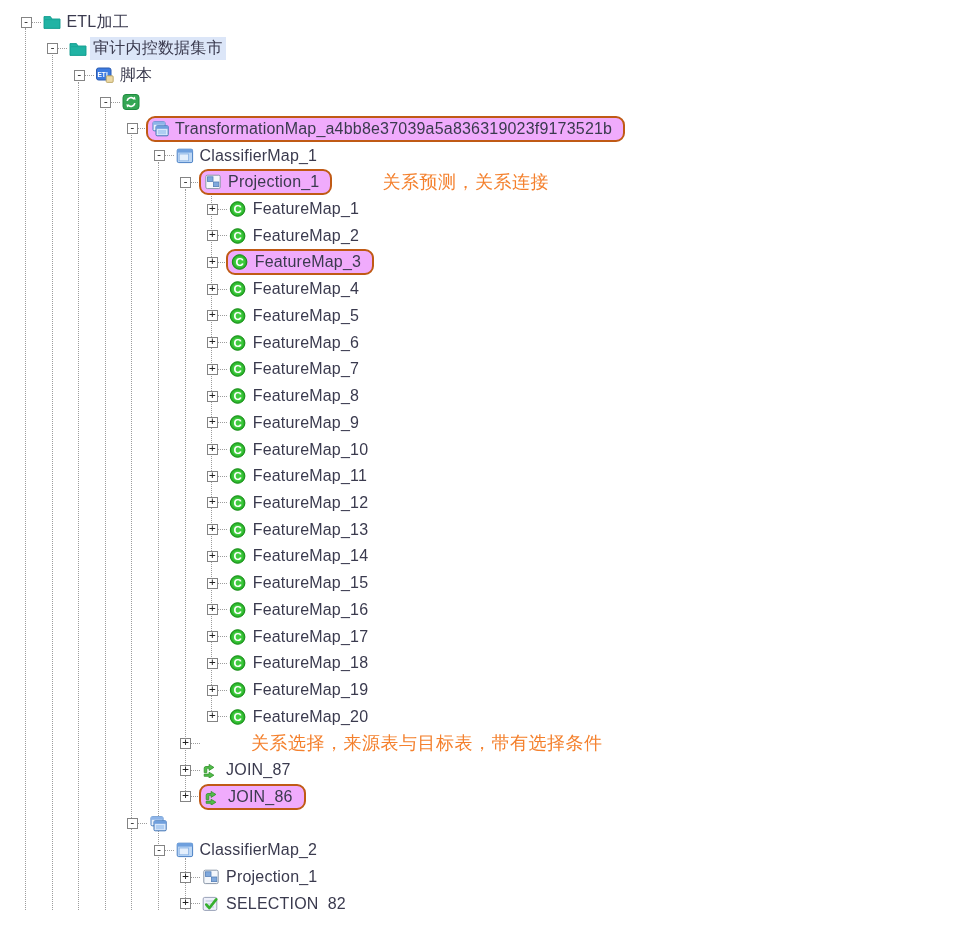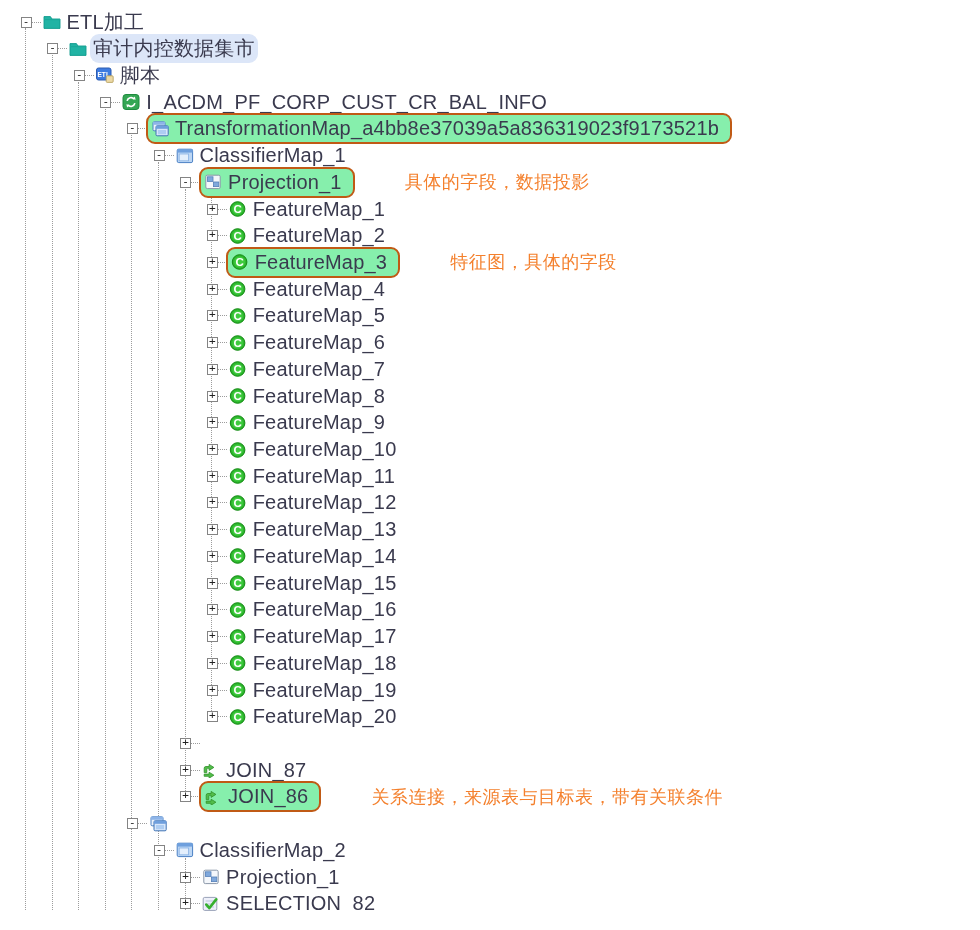--- a/index.html
+++ b/index.html
@@ -6,23 +6,23 @@
   #app{position:relative;width:980px;height:930px;background:#fff;overflow:hidden;
        font-family:"Liberation Sans","DejaVu Sans",sans-serif;}
   .vline{position:absolute;width:0;border-left:1px dotted #9c9c9c;}
   .row{position:absolute;left:0;width:980px;height:27px;display:flex;align-items:center;white-space:nowrap;}
   .toggle{flex:none;width:11px;height:11px;box-sizing:border-box;border:1px solid #848484;background:#fff;
           color:#222;font-size:11px;line-height:8px;text-align:center;z-index:3;
           font-family:"DejaVu Sans Mono",monospace;cursor:pointer;}
   .stub{flex:none;width:9px;height:0;border-top:1px dotted #9c9c9c;margin-right:1px;}
   .icon{flex:none;width:18px;height:16px;margin:0 3px 0 1px;display:inline-block;}
   .icon svg{display:block;}
-  .label{font-size:20px;letter-spacing:0.2px;color:#3a3a4e;padding:1px 3px;}
-  .label.selected{background:#dce6f8;border-radius:9px;}
-  .hl{display:inline-flex;align-items:center;background:#86efac;border:2px solid #c05a15;
+  .label{font-size:16px;letter-spacing:0.2px;color:#3a3a4e;padding:1px 3px;}
+  .label.selected{background:#dce6f8;}
+  .hl{display:inline-flex;align-items:center;background:#f0abfc;border:2px solid #c05a15;
       border-radius:9px;padding:1px 8px 1px 2px;margin-left:-2px;}
   .annot{margin-left:50px;font-size:18px;color:#f4802d;letter-spacing:0.5px;}
   #bottomcrop{position:absolute;left:0;top:911px;width:980px;height:19px;background:#fff;z-index:40;}
 </style>
 </head>
 <body>
 
 <div id="app">
   <div class="vline" style="left: 25px; top: 28px; height: 884px;"></div>
     <div class="vline" style="left: 51.6px; top: 55px; height: 857px;"></div>
@@ -73,21 +73,20 @@
         <span class="stub"></span>
         <span class="icon">
           <svg width="18" height="16" viewBox="0 0 18 16">
             <rect x="1" y="0.5" width="16" height="15" rx="3" fill="#35a654" stroke="#1f8c3f"></rect>
             <path d="M5.1 6.9A4.1 4.1 0 0 1 12.1 5" fill="none" stroke="#fff" stroke-width="1.6"></path>
             <path d="M12.9 9.1A4.1 4.1 0 0 1 5.9 11" fill="none" stroke="#fff" stroke-width="1.6"></path>
             <path d="M12.9 2.4l0.7 3.4-3.4-0.7z" fill="#fff"></path>
             <path d="M5.1 13.6l-0.7-3.4 3.4 0.7z" fill="#fff"></path>
           </svg>
         </span>
-        <span class="label">I_ACDM_PF_CORP_CUST_CR_BAL_INFO</span>
       </div>
       <div class="row" style="top: 115.38px; padding-left: 126.9px;">
         <span class="toggle">-</span>
         <span class="stub"></span>
         <span class="hl">
           <span class="icon">
             <svg width="18" height="16" viewBox="0 0 18 16">
               <rect x="2" y="0.8" width="12" height="9" rx="1.2" fill="#eaf2fd" stroke="#4a80c4"></rect>
               <path d="M2 0.8h12v3H2z" fill="#8db4e8"></path>
               <rect x="5" y="4.8" width="12.2" height="10" rx="1.2" fill="#d7e7fb" stroke="#3f72b4"></rect>
@@ -116,21 +115,21 @@
         <span class="hl">
           <span class="icon">
             <svg width="18" height="16" viewBox="0 0 18 16">
               <rect x="1.8" y="1.2" width="14.4" height="13.4" rx="1.5" fill="#f4f7fb" stroke="#8a97a8"></rect>
               <rect x="3.4" y="2.8" width="5.6" height="4.6" fill="#7fa8dc" stroke="#5580b8" stroke-width="0.8"></rect>
               <rect x="9.4" y="8" width="5.4" height="4.6" fill="#7fa8dc" stroke="#5580b8" stroke-width="0.8"></rect>
             </svg>
           </span>
           <span class="label">Projection_1</span>
         </span>
-        <span class="annot">具体的字段，数据投影</span>
+        <span class="annot">关系预测，关系连接</span>
       </div>
       <div class="row" style="top: 195.54px; padding-left: 206.7px;">
         <span class="toggle">+</span>
         <span class="stub"></span>
         <span class="icon">
           <svg width="18" height="16" viewBox="0 0 18 16">
             <circle cx="8.6" cy="8" r="7.3" fill="#2db52d" stroke="#128a12"></circle>
             <circle cx="8.6" cy="8" r="5.4" fill="#3ecb3e"></circle>
             <text x="8.6" y="12.1" text-anchor="middle" font-size="11.5" font-weight="bold" fill="#fff" font-family="sans-serif">C</text>
           </svg>
@@ -155,21 +154,20 @@
         <span class="hl">
           <span class="icon">
             <svg width="18" height="16" viewBox="0 0 18 16">
               <circle cx="8.6" cy="8" r="7.3" fill="#2db52d" stroke="#128a12"></circle>
               <circle cx="8.6" cy="8" r="5.4" fill="#3ecb3e"></circle>
               <text x="8.6" y="12.1" text-anchor="middle" font-size="11.5" font-weight="bold" fill="#fff" font-family="sans-serif">C</text>
             </svg>
           </span>
           <span class="label">FeatureMap_3</span>
         </span>
-        <span class="annot">特征图，具体的字段</span>
       </div>
       <div class="row" style="top: 275.7px; padding-left: 206.7px;">
         <span class="toggle">+</span>
         <span class="stub"></span>
         <span class="icon">
           <svg width="18" height="16" viewBox="0 0 18 16">
             <circle cx="8.6" cy="8" r="7.3" fill="#2db52d" stroke="#128a12"></circle>
             <circle cx="8.6" cy="8" r="5.4" fill="#3ecb3e"></circle>
             <text x="8.6" y="12.1" text-anchor="middle" font-size="11.5" font-weight="bold" fill="#fff" font-family="sans-serif">C</text>
           </svg>
@@ -364,20 +362,21 @@
             <circle cx="8.6" cy="8" r="7.3" fill="#2db52d" stroke="#128a12"></circle>
             <circle cx="8.6" cy="8" r="5.4" fill="#3ecb3e"></circle>
             <text x="8.6" y="12.1" text-anchor="middle" font-size="11.5" font-weight="bold" fill="#fff" font-family="sans-serif">C</text>
           </svg>
         </span>
         <span class="label">FeatureMap_20</span>
       </div>
       <div class="row" style="top: 729.94px; padding-left: 180.1px;">
         <span class="toggle">+</span>
         <span class="stub"></span>
+        <span class="annot">关系选择，来源表与目标表，带有选择条件</span>
       </div>
       <div class="row" style="top: 756.66px; padding-left: 180.1px;">
         <span class="toggle">+</span>
         <span class="stub"></span>
         <span class="icon">
           <svg width="18" height="16" viewBox="0 0 18 16">
             <path d="M2.2 10.6V6.2q0-1.7 1.7-1.7h3.2V2.4l4.8 3-4.8 3V6.3H5.5q-0.7 0-0.7 0.7v3.6z" fill="#52bd4a" stroke="#2f8f28" stroke-width="0.8"></path>
             <path d="M2.2 12.1h4.9v-1.9l4.8 3-4.8 3v-1.9H2.2z" fill="#52bd4a" stroke="#2f8f28" stroke-width="0.8"></path>
           </svg>
         </span>
@@ -388,21 +387,20 @@
         <span class="stub"></span>
         <span class="hl">
           <span class="icon">
             <svg width="18" height="16" viewBox="0 0 18 16">
               <path d="M2.2 10.6V6.2q0-1.7 1.7-1.7h3.2V2.4l4.8 3-4.8 3V6.3H5.5q-0.7 0-0.7 0.7v3.6z" fill="#52bd4a" stroke="#2f8f28" stroke-width="0.8"></path>
               <path d="M2.2 12.1h4.9v-1.9l4.8 3-4.8 3v-1.9H2.2z" fill="#52bd4a" stroke="#2f8f28" stroke-width="0.8"></path>
             </svg>
           </span>
           <span class="label">JOIN_86</span>
         </span>
-        <span class="annot">关系连接，来源表与目标表，带有关联条件</span>
       </div>
       <div class="row" style="top: 810.1px; padding-left: 126.9px;">
         <span class="toggle">-</span>
         <span class="stub"></span>
         <span class="icon">
           <svg width="18" height="16" viewBox="0 0 18 16">
             <rect x="2" y="0.8" width="12" height="9" rx="1.2" fill="#eaf2fd" stroke="#4a80c4"></rect>
             <path d="M2 0.8h12v3H2z" fill="#8db4e8"></path>
             <rect x="5" y="4.8" width="12.2" height="10" rx="1.2" fill="#d7e7fb" stroke="#3f72b4"></rect>
             <path d="M5 4.8h12.2v3H5z" fill="#6f9fdd"></path>

